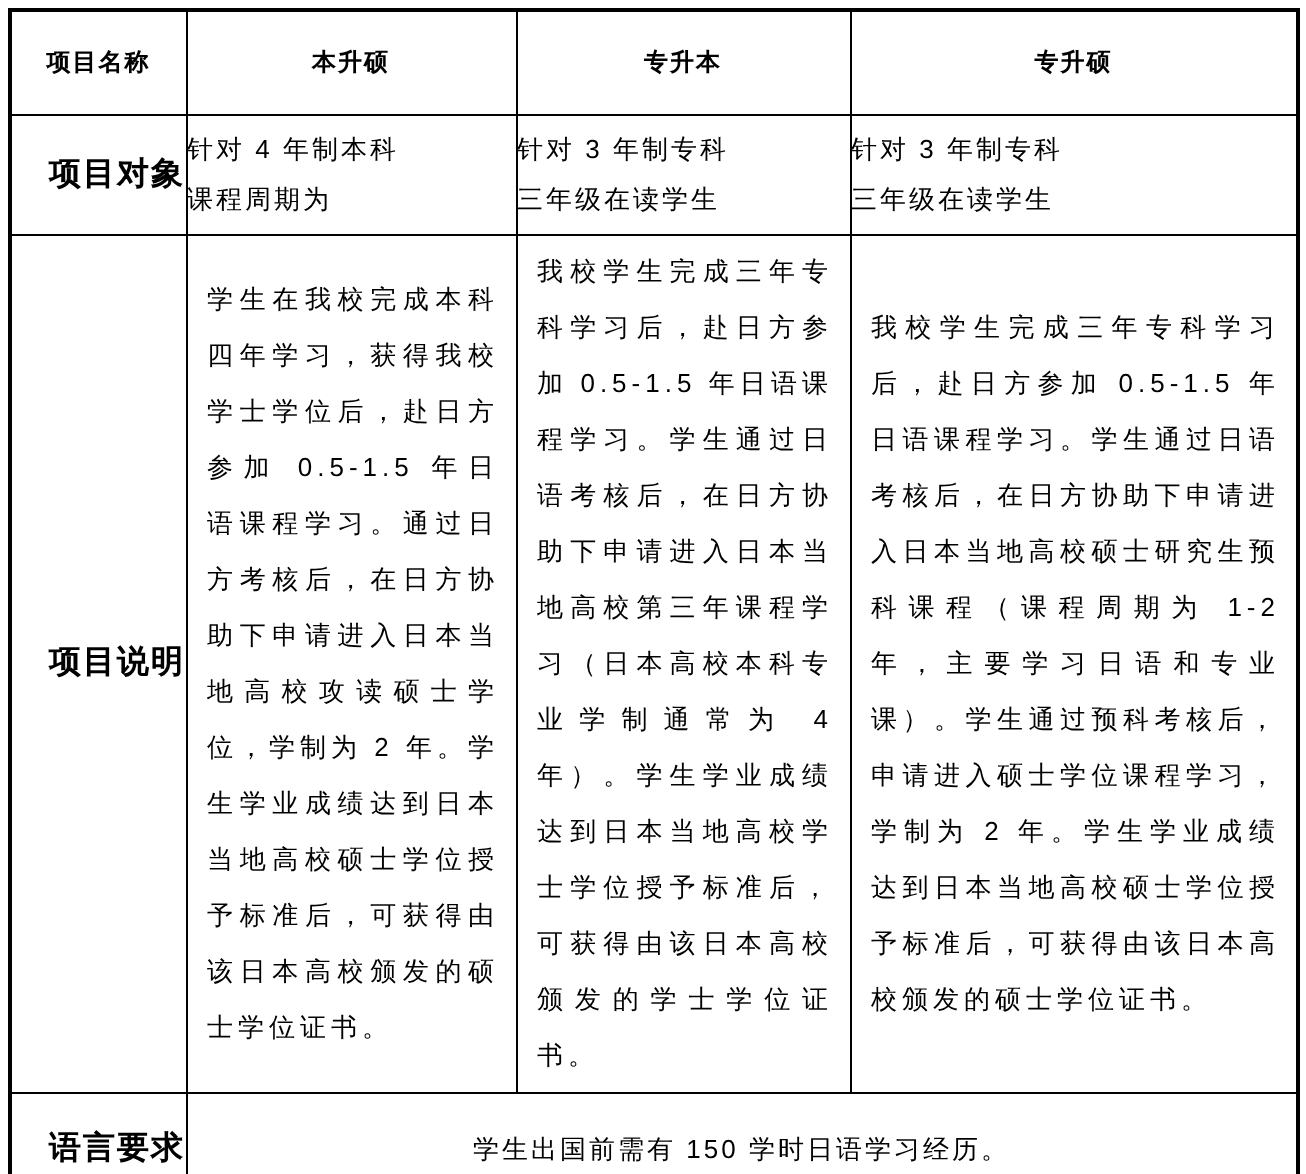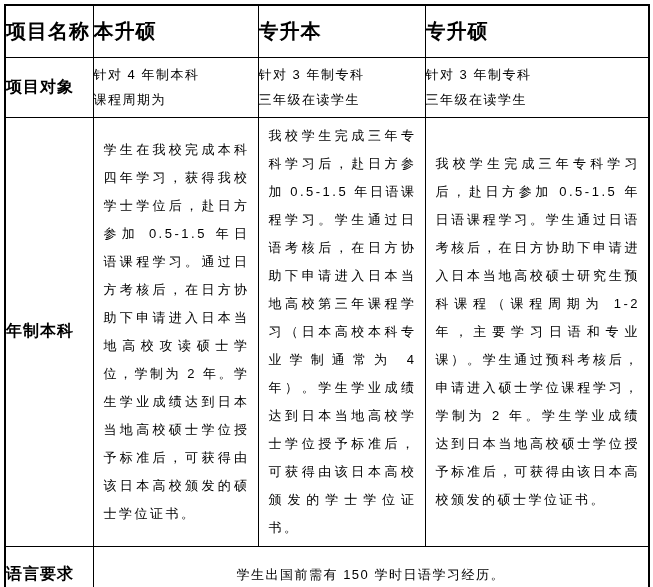--- a/index.html
+++ b/index.html
@@ -35,27 +35,28 @@
   .col-c { width: 224px; }
 
   
   tr.row-header  td { height: 52px; }
   tr.row-target  td { height: 60px; }
   tr.row-desc    td { height: 405px; }
   tr.row-lang    td { height: 58px; }
 
   .head-cell {
     font-weight: bold;
-    font-size: 20px;
+    font-size: 12px;
+    text-align: center;
     letter-spacing: 1px;
   }
   .label-cell {
     font-weight: bold;
     font-size: 16px;
-    text-align: left;
+    text-align: right;
     letter-spacing: 1px;
   }
   .target-cell {
     font-size: 13px;
     line-height: 25px;
     letter-spacing: 1.5px;
   }
   .desc-cell {
     vertical-align: middle;
     margin-left: 20px;
@@ -104,21 +105,21 @@
         <div>针对 3 年制专科</div>
         <div>三年级在读学生</div>
       </td>
       <td class="target-cell">
         <div>针对 3 年制专科</div>
         <div>三年级在读学生</div>
       </td>
     </tr>
 
     <tr class="row-desc">
-      <td class="label-cell">年制本科</td>
+      <td class="label-cell">项目说明</td>
       <td class="desc-cell">
         <div class="desc-text">学生在我校完成本科四年学习，获得我校学士学位后，赴日方参加 0.5-1.5 年日语课程学习。通过日方考核后，在日方协助下申请进入日本当地高校攻读硕士学位，学制为 2 年。学生学业成绩达到日本当地高校硕士学位授予标准后，可获得由该日本高校颁发的硕士学位证书。</div>
       </td>
       <td class="desc-cell">
         <div class="desc-text">我校学生完成三年专科学习后，赴日方参加 0.5-1.5 年日语课程学习。学生通过日语考核后，在日方协助下申请进入日本当地高校第三年课程学习（日本高校本科专业学制通常为 4 年）。学生学业成绩达到日本当地高校学士学位授予标准后，可获得由该日本高校颁发的学士学位证书。</div>
       </td>
       <td class="desc-cell">
         <div class="desc-text">我校学生完成三年专科学习后，赴日方参加 0.5-1.5 年日语课程学习。学生通过日语考核后，在日方协助下申请进入日本当地高校硕士研究生预科课程（课程周期为 1-2 年，主要学习日语和专业课）。学生通过预科考核后，申请进入硕士学位课程学习，学制为 2 年。学生学业成绩达到日本当地高校硕士学位授予标准后，可获得由该日本高校颁发的硕士学位证书。</div>
       </td>
     </tr>

